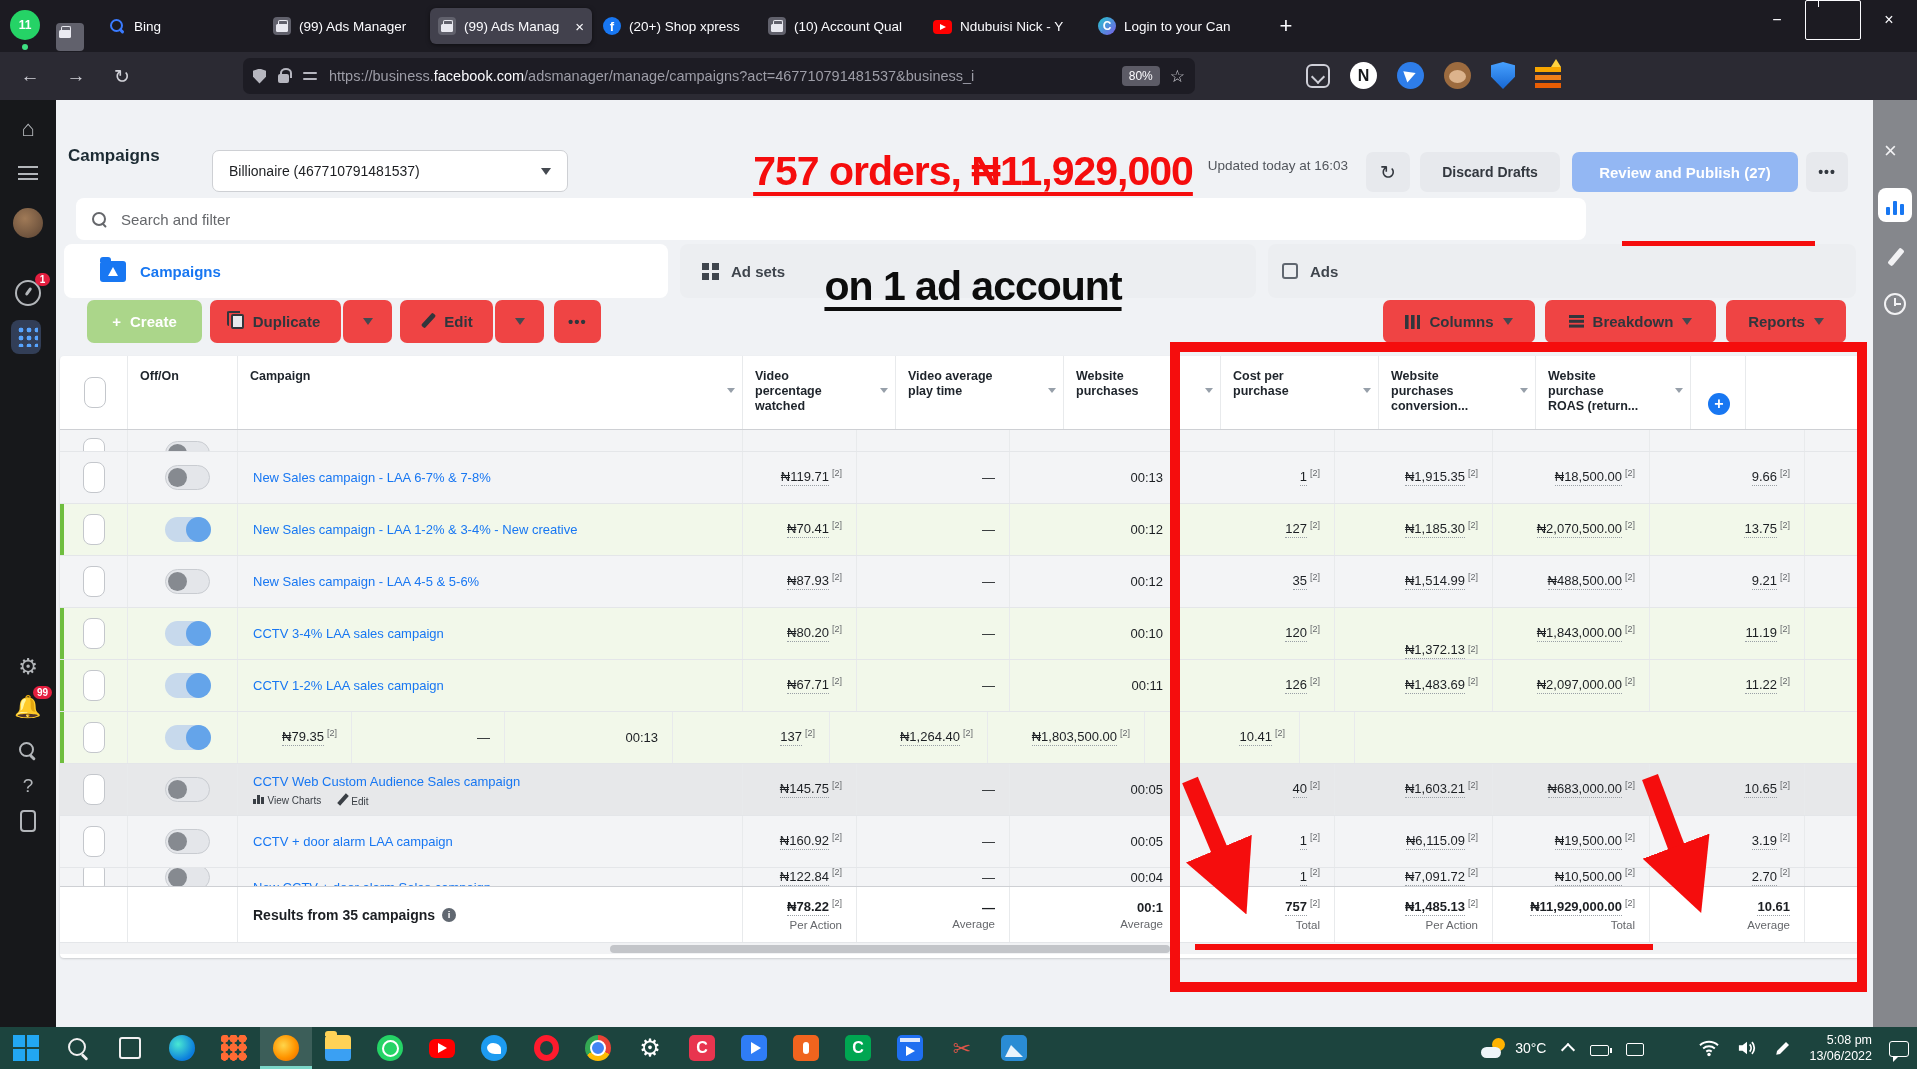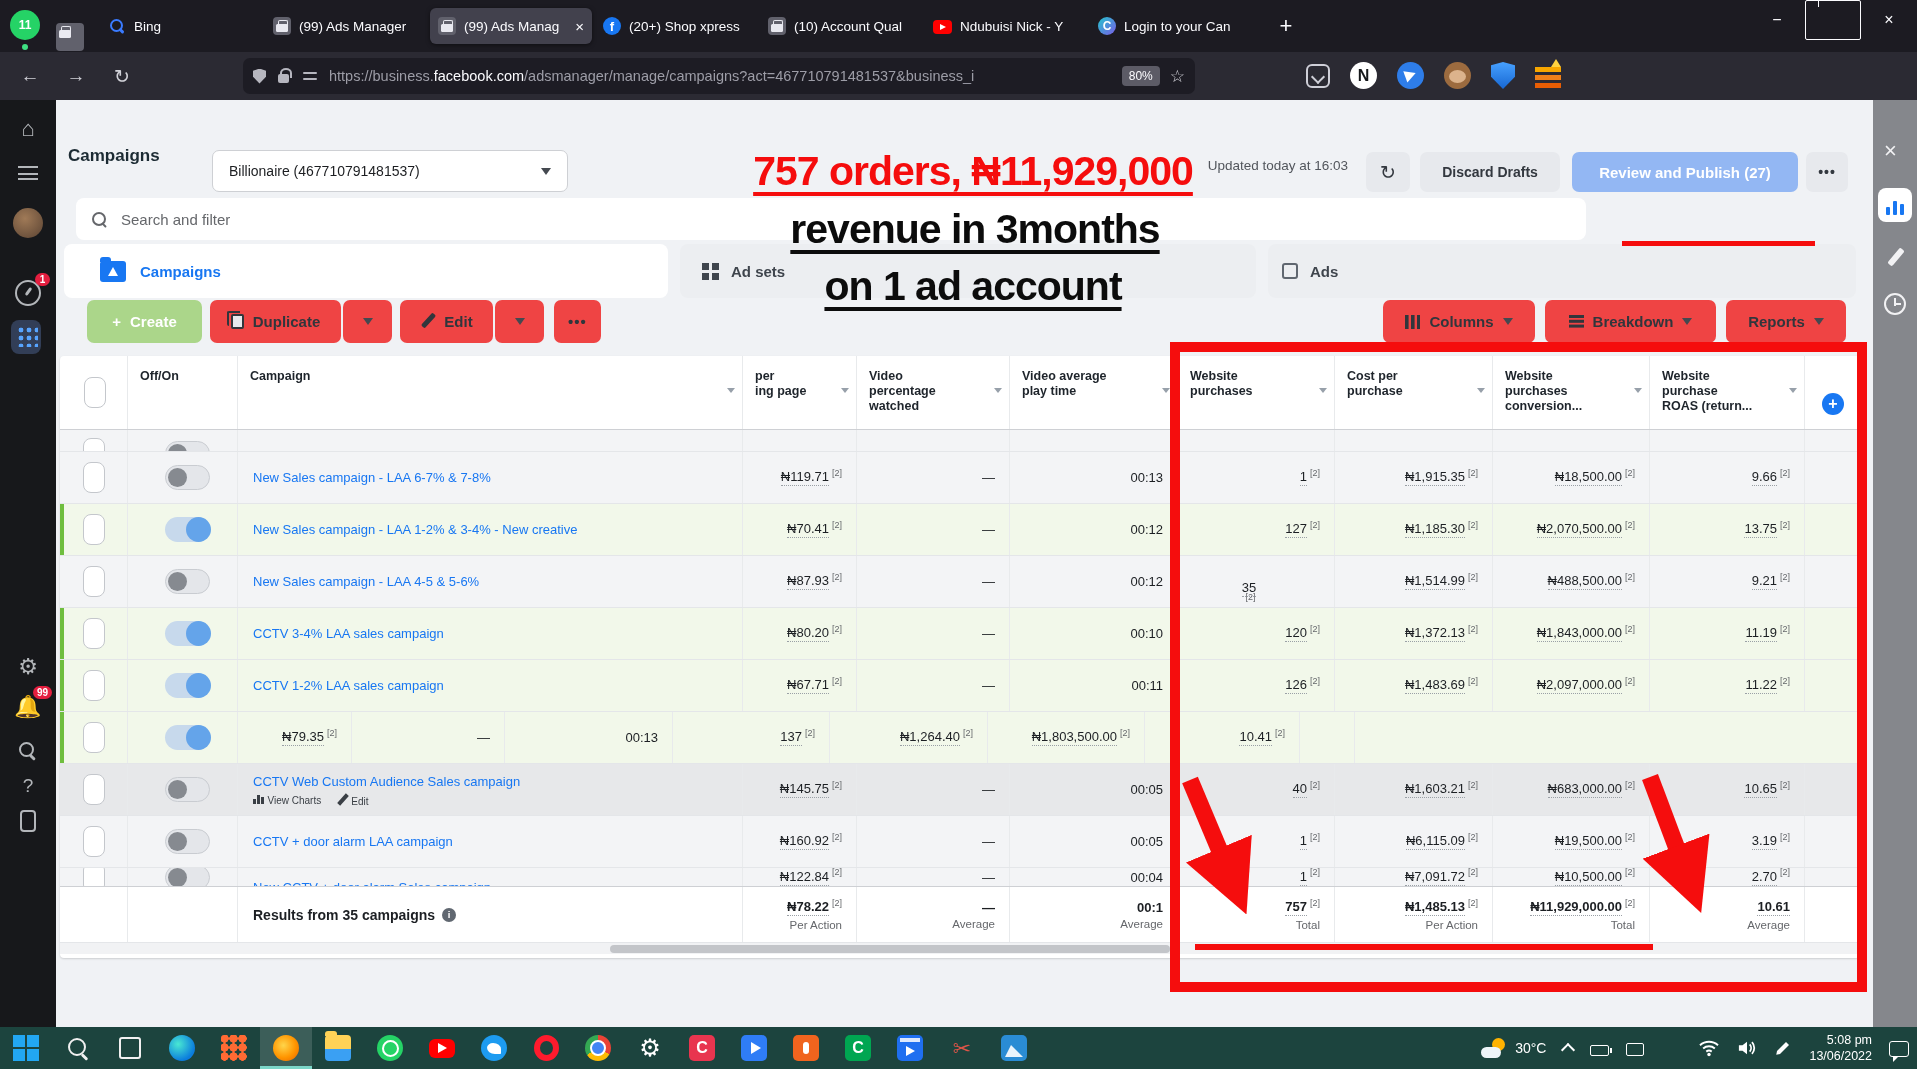--- a/index.html
+++ b/index.html
@@ -419,25 +419,20 @@
             <div class="th" style="width: 68px; display: flex; align-items: center; justify-content: center; padding-top: 0px;">
               <span class="checkbox"></span>
             </div>
             <div class="th" style="width: 110px;">
               <div>Off/On</div>
             </div>
             <div class="th" style="width: 505px;">
               <div>Campaign</div>
               <span class="sort"></span>
             </div>
-            <div class="th" style="width: 114px;">
-              <div>per</div>
-              <div>ing page</div>
-              <span class="sort"></span>
-            </div>
             <div class="th" style="width: 153px;">
               <div>Video</div>
               <div>percentage</div>
               <div>watched</div>
               <span class="sort"></span>
             </div>
             <div class="th" style="width: 168px;">
               <div>Video average</div>
               <div>play time</div>
               <span class="sort"></span>
@@ -575,21 +570,21 @@
               <div class="cell c-num" style="width: 114px;">
                 <span class="dotted">₦87.93</span>
                 <span class="sup2">[2]</span>
               </div>
               <div class="cell c-num" style="width: 153px;">
                 <span>—</span>
               </div>
               <div class="cell c-num" style="width: 168px;">
                 <span>00:12</span>
               </div>
-              <div class="cell c-num" style="width: 157px; flex-direction: column;">
+              <div class="cell c-num" style="width: 157px;">
                 <span class="dotted">35</span>
                 <span class="sup2">[2]</span>
               </div>
               <div class="cell c-num" style="width: 158px;">
                 <span class="dotted">₦1,514.99</span>
                 <span class="sup2">[2]</span>
               </div>
               <div class="cell c-num" style="width: 157px;">
                 <span class="dotted">₦488,500.00</span>
                 <span class="sup2">[2]</span>
@@ -617,21 +612,21 @@
               <div class="cell c-num" style="width: 153px;">
                 <span>—</span>
               </div>
               <div class="cell c-num" style="width: 168px;">
                 <span>00:10</span>
               </div>
               <div class="cell c-num" style="width: 157px;">
                 <span class="dotted">120</span>
                 <span class="sup2">[2]</span>
               </div>
-              <div class="cell c-num" style="width: 158px;">
+              <div class="cell c-num" style="width: 158px; align-items: flex-end;">
                 <span class="dotted">₦1,372.13</span>
                 <span class="sup2">[2]</span>
               </div>
               <div class="cell c-num" style="width: 157px;">
                 <span class="dotted">₦1,843,000.00</span>
                 <span class="sup2">[2]</span>
               </div>
               <div class="cell c-num" style="width: 155px;">
                 <span class="dotted">11.19</span>
                 <span class="sup2">[2]</span>
@@ -1010,16 +1005,15 @@
     <svg width="1917" height="1069" style="position:absolute;left:0;top:0">
       <defs>
         <marker id="ah" markerWidth="4.2" markerHeight="4.2" refX="2" refY="2.1" orient="auto">
           <path d="M0,0 L4.2,2.1 L0,4.2 z" fill="#f50d0d"></path>
         </marker>
       </defs>
       <line x1="1190" y1="780" x2="1232" y2="880" stroke="#f50d0d" stroke-width="17" marker-end="url(#ah)"></line>
       <line x1="1650" y1="777" x2="1688" y2="878" stroke="#f50d0d" stroke-width="17" marker-end="url(#ah)"></line>
     </svg>
     <div class="ann ann-red" style="left:973px;top:148px">757 orders, ₦11,929,000</div>
-    <div class="ann ann-blk" style="left:975px;top:206px">revenue in 3months</div>
     <div class="ann ann-blk" style="left:973px;top:263px">on 1 ad account</div>
   </div>
 </div>
 
 </body></html>

